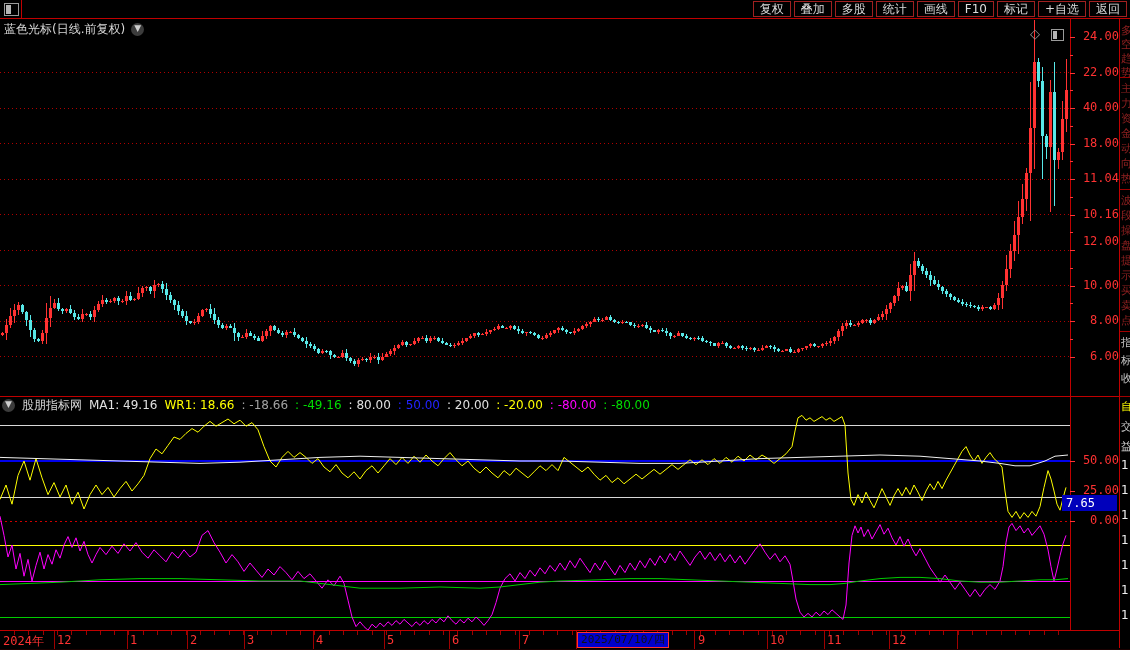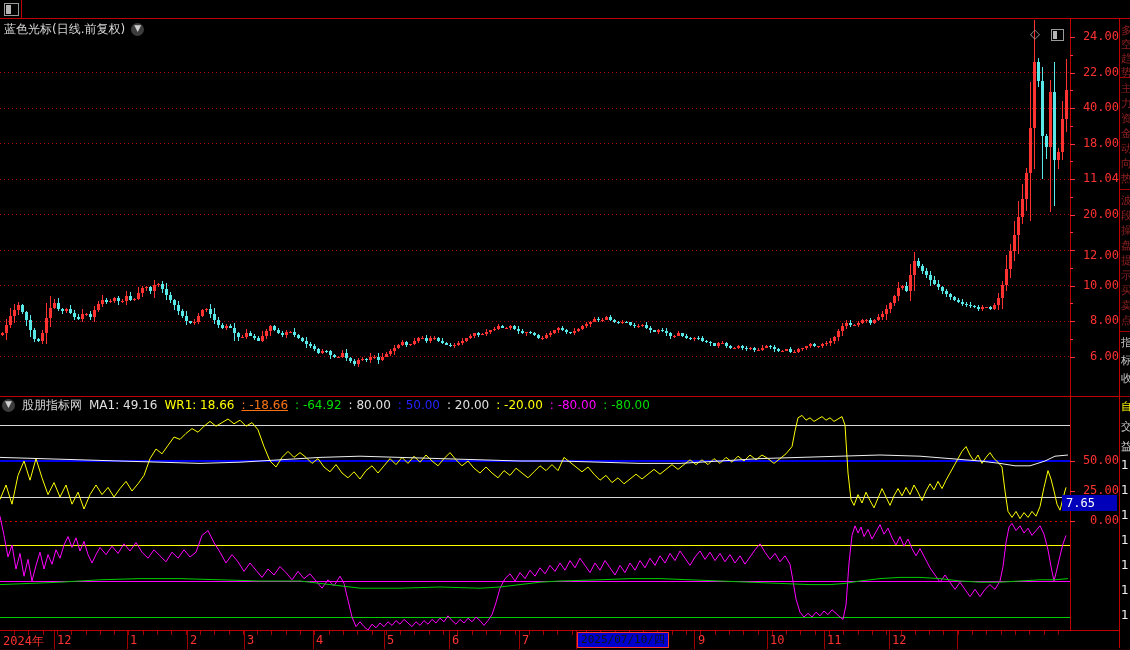--- a/index.html
+++ b/index.html
@@ -59,20 +59,31 @@
 </head>
 <body>
 
 <div id="app">
 
   <div id="toolbar" class="abs">
     <div id="win-icon" class="abs">
         <span></span>
       </div>
     <div id="tb-sep" class="abs"></div>
+    <div id="tb-buttons" class="abs">
+        <div class="btn">复权</div>
+        <div class="btn">叠加</div>
+        <div class="btn">多股</div>
+        <div class="btn">统计</div>
+        <div class="btn">画线</div>
+        <div class="btn">F10</div>
+        <div class="btn">标记</div>
+        <div class="btn">+自选</div>
+        <div class="btn">返回</div>
+      </div>
   </div>
 
   <div id="title-row" class="abs">
     <span>蓝色光标(日线.前复权)</span>
     <span class="chev">▼</span>
   </div>
 
   <svg id="main-svg" class="abs" width="1070" height="377">
       <line x1="0" y1="53.5" x2="1070" y2="53.5" stroke="#b00000" stroke-width="1" stroke-dasharray="1 3" shape-rendering="crispEdges"></line>
       <line x1="0" y1="89" x2="1070" y2="89" stroke="#b00000" stroke-width="1" stroke-dasharray="1 3" shape-rendering="crispEdges"></line>
@@ -623,22 +634,22 @@
       <span></span>
     </div>
 
   <div id="main-axis-line" class="abs"></div>
   <div id="main-axis">
       <div class="abs axis-label" style="left: 1073px; top: 29px;">24.00</div>
       <div class="abs axis-label" style="left: 1073px; top: 64.5px;">22.00</div>
       <div class="abs axis-label" style="left: 1073px; top: 100px;">40.00</div>
       <div class="abs axis-label" style="left: 1073px; top: 135.5px;">18.00</div>
       <div class="abs axis-label" style="left: 1073px; top: 171px;">11.04</div>
-      <div class="abs axis-label" style="left: 1073px; top: 206.5px;">20.00</div>
-      <div class="abs axis-label" style="left: 1073px; top: 248px;">12.00</div>
+      <div class="abs axis-label" style="left: 1073px; top: 206.5px;">10.16</div>
+      <div class="abs axis-label" style="left: 1073px; top: 234px;">12.00</div>
       <div class="abs axis-label" style="left: 1073px; top: 277.5px;">10.00</div>
       <div class="abs axis-label" style="left: 1073px; top: 313px;">8.00</div>
       <div class="abs axis-label" style="left: 1073px; top: 348.5px;">6.00</div>
       <div class="abs tick" style="left: 1070px; top: 356.5px; width: 5px;"></div>
       <div class="abs tick" style="left: 1070px; top: 338.75px; width: 3px;"></div>
       <div class="abs tick" style="left: 1070px; top: 321px; width: 5px;"></div>
       <div class="abs tick" style="left: 1070px; top: 303.25px; width: 3px;"></div>
       <div class="abs tick" style="left: 1070px; top: 285.5px; width: 5px;"></div>
       <div class="abs tick" style="left: 1070px; top: 267.75px; width: 3px;"></div>
       <div class="abs tick" style="left: 1070px; top: 250px; width: 5px;"></div>
@@ -656,22 +667,22 @@
       <div class="abs tick" style="left: 1070px; top: 37px; width: 5px;"></div>
     </div>
 
   <div id="divider" class="abs"></div>
 
   <div id="ind-header" class="abs">
     <span class="chev">▼</span>
     <span>股朋指标网</span>
   <div style="color: rgb(224, 224, 224); white-space: nowrap;">MA1: 49.16</div>
       <div style="color: rgb(255, 255, 0); white-space: nowrap;">WR1: 18.66</div>
-      <div style="color: #f97316; white-space: nowrap; text-decoration: underline;">: -18.66</div>
-      <div style="color: rgb(0, 221, 0); white-space: nowrap;">: -64.92</div>
+      <div style="color: #a3a3a3; white-space: nowrap;">: -18.66</div>
+      <div style="color: rgb(0, 221, 0); white-space: nowrap;">: -49.16</div>
       <div style="color: rgb(224, 224, 224); white-space: nowrap;">: 80.00</div>
       <div style="color: rgb(34, 34, 255); white-space: nowrap;">: 50.00</div>
       <div style="color: rgb(224, 224, 224); white-space: nowrap;">: 20.00</div>
       <div style="color: rgb(255, 255, 0); white-space: nowrap;">: -20.00</div>
       <div style="color: rgb(255, 0, 255); white-space: nowrap;">: -80.00</div>
       <div style="color: rgb(0, 221, 0); white-space: nowrap;">: -80.00</div>
     </div>
 
   <svg id="panel-svg" class="abs" width="1070" height="217">
       <line x1="0" y1="12" x2="1070" y2="12" stroke="#d8d8d8" stroke-width="1" stroke-dasharray="none" shape-rendering="crispEdges"></line>

